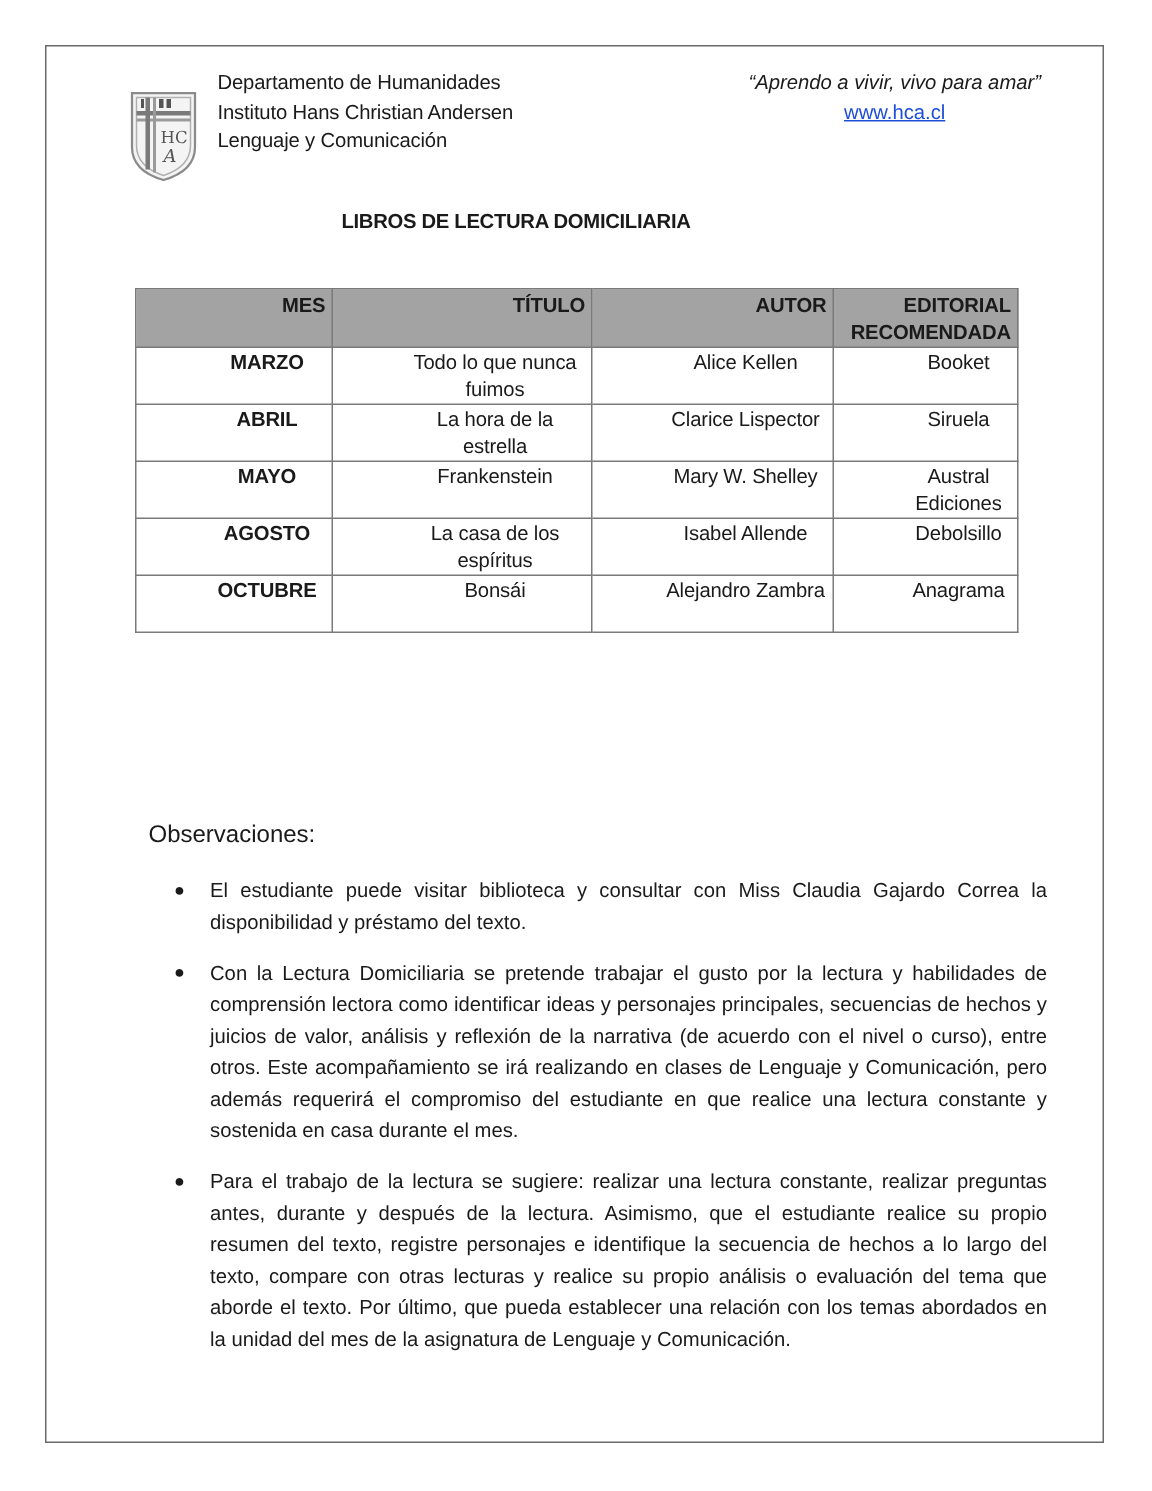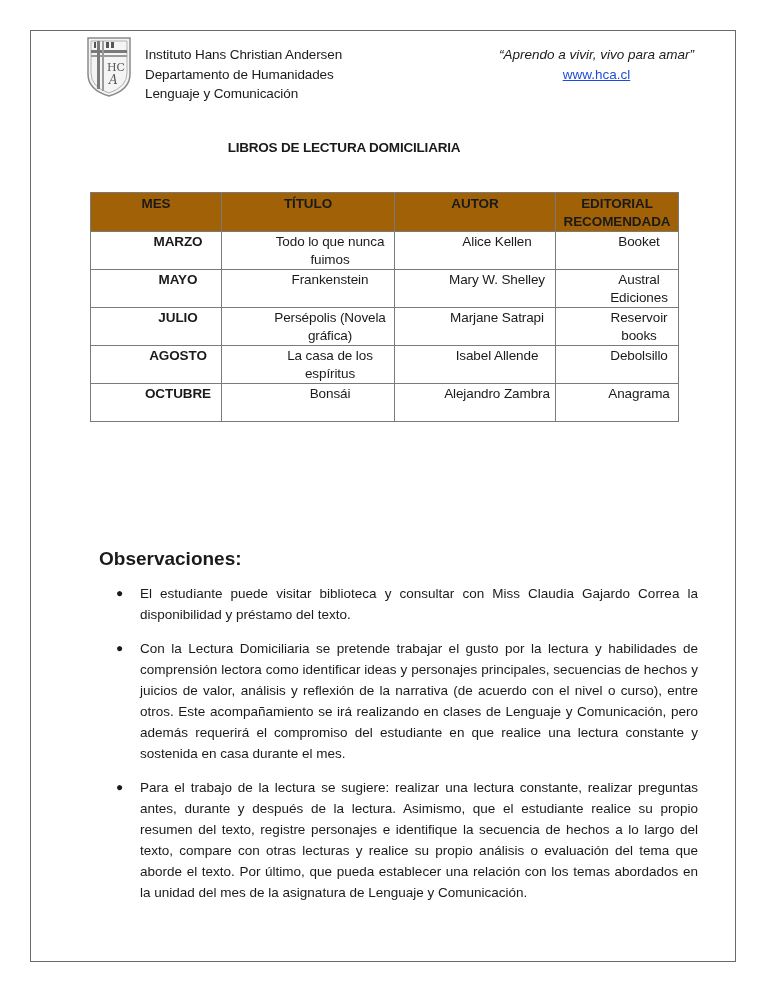--- a/index.html
+++ b/index.html
@@ -6,21 +6,21 @@
   body {
     width: 768px; height: 994px; position: relative; overflow: hidden;
     font-family: "Liberation Sans", "DejaVu Sans", sans-serif;
     color: #1a1a1a;
   }
   .page-border {
     position: absolute; left: 30px; top: 30px; width: 706px; height: 932px;
     border: 1.5px solid #6a6a6a; box-sizing: border-box;
   }
   .logo {
-    position: absolute; left: 86px; top: 36px; width: 46px; height: 62px;
+    position: absolute; left: 86px; top: 60px; width: 46px; height: 62px;
   }
   .inst-block {
     position: absolute; left: 145px; top: 45px; font-size: 13.5px; line-height: 19.5px;
     letter-spacing: -0.1px;
   }
   .motto-block {
     position: absolute; right: 74px; top: 45px; font-size: 13.5px; line-height: 19.5px;
     text-align: center;
   }
   .motto { font-style: italic; }
@@ -30,30 +30,30 @@
     font-weight: bold; font-size: 13.5px; line-height: 19px; letter-spacing: -0.2px;
   }
   table.books {
     position: absolute; left: 90px; top: 192px; border-collapse: collapse;
     font-size: 13.5px; letter-spacing: -0.1px;
   }
   table.books td, table.books th {
     border: 1px solid #7a7a7a; padding: 0 4px; vertical-align: top; text-align: center;
     line-height: 18px; box-sizing: border-box;
   }
-  table.books th { background: #a16207; font-weight: bold; padding-top: 2px; height: 37px; }
+  table.books th { background: #a3a3a3; font-weight: bold; padding-top: 2px; height: 37px; text-align: right; }
   table.books td { height: 37.5px; padding-top: 1px; padding-left: 48px; }
   table.books td.mes { font-weight: bold; }
   table.books td.titulo { }
   .col-mes { width: 131px; }
   .col-titulo { width: 173px; }
   .col-autor { width: 161px; }
   .col-editorial { width: 123px; }
   .obs-heading {
-    position: absolute; left: 99px; top: 548px; font-weight: bold; font-size: 19px;
+    position: absolute; left: 99px; top: 548px; font-weight: normal; font-size: 16px;
   }
   .obs-list {
     position: absolute; left: 110px; top: 583px; width: 588px; margin: 0; padding: 0;
     list-style: none; font-size: 13.5px; line-height: 21px; text-align: justify;
   }
   .obs-item { position: relative; padding-left: 30px; margin-bottom: 13px; }
   .obs-item .bullet {
     position: absolute; left: 6px; top: 0; font-size: 12px;
   }
 </style>
@@ -72,22 +72,22 @@
     <rect x="16" y="5" width="2" height="50" fill="#9a9a9a"></rect>
     <rect x="8" y="6" width="2" height="6" fill="#555"></rect>
     <rect x="20" y="6" width="3" height="6" fill="#555"></rect>
     <rect x="25" y="6" width="3" height="6" fill="#555"></rect>
     <text x="21" y="35" font-size="11" font-family="DejaVu Serif, serif" fill="#555">HC</text>
     <text x="23" y="48" font-size="12" font-family="DejaVu Serif, serif" font-style="italic" fill="#555">A</text>
   </svg>
 </div>
 
 <div class="inst-block">
+  <div>Departamento de Humanidades</div>
   <div>Instituto Hans Christian Andersen</div>
-  <div>Departamento de Humanidades</div>
   <div>Lenguaje y Comunicación</div>
 </div>
 
 <div class="motto-block">
   <div class="motto">“Aprendo a vivir, vivo para amar”</div>
   <div><a class="site-link">www.hca.cl</a></div>
 </div>
 
 <div class="doc-title">
   <div>LIBROS DE LECTURA DOMICILIARIA</div>
@@ -103,30 +103,30 @@
     </tr>
   </thead>
   <tbody id="table-body">
       <tr>
         <td class="mes">MARZO</td>
         <td class="titulo">Todo lo que nunca fuimos</td>
         <td class="autor">Alice Kellen</td>
         <td class="editorial">Booket</td>
       </tr>
       <tr>
+        <td class="mes">ABRIL</td>
+        <td class="titulo">La hora de la estrella</td>
+        <td class="autor">Clarice Lispector</td>
+        <td class="editorial">Siruela</td>
+      </tr>
+      <tr>
         <td class="mes">MAYO</td>
         <td class="titulo">Frankenstein</td>
         <td class="autor">Mary W. Shelley</td>
         <td class="editorial">Austral Ediciones</td>
-      </tr>
-      <tr>
-        <td class="mes">JULIO</td>
-        <td class="titulo">Persépolis (Novela gráfica)</td>
-        <td class="autor">Marjane Satrapi</td>
-        <td class="editorial">Reservoir books</td>
       </tr>
       <tr>
         <td class="mes">AGOSTO</td>
         <td class="titulo">La casa de los espíritus</td>
         <td class="autor">Isabel Allende</td>
         <td class="editorial">Debolsillo</td>
       </tr>
       <tr>
         <td class="mes">OCTUBRE</td>
         <td class="titulo">Bonsái</td>

